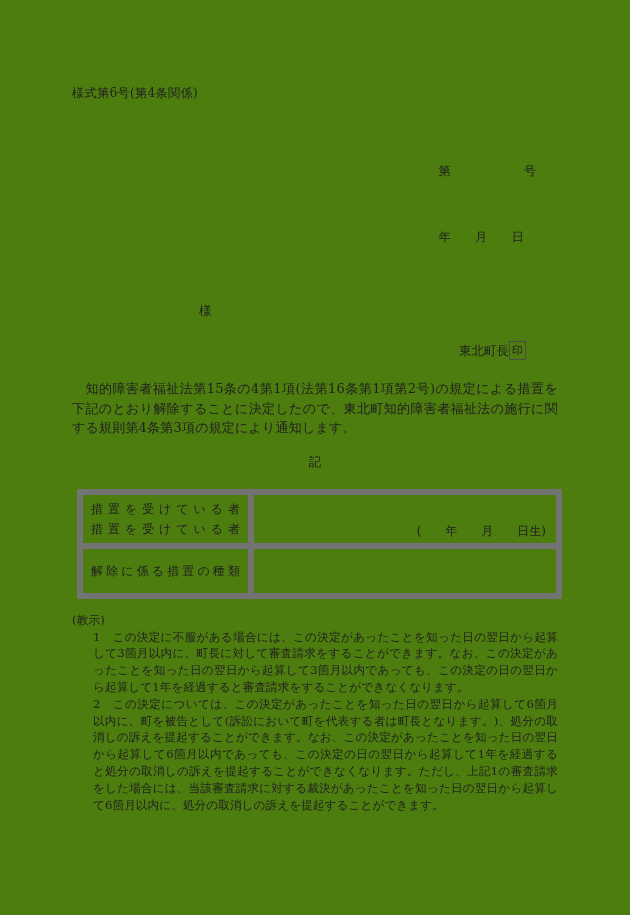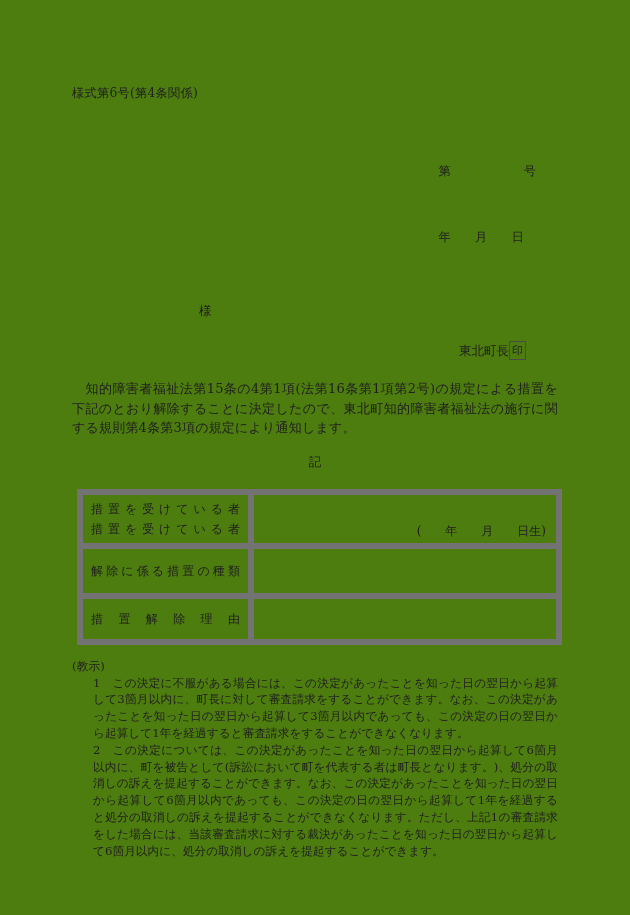--- a/index.html
+++ b/index.html
@@ -153,28 +153,20 @@
         </td>
       </tr>
       <tr class="row-3">
         <td class="lbl">
           <div class="jline">解除に係る措置の種類</div>
         </td>
         <td class="val">
           <span></span>
         </td>
       </tr>
-      <tr class="row-4">
-        <td class="lbl">
-          <div class="jline">措置解除理由</div>
-        </td>
-        <td class="val">
-          <span></span>
-        </td>
-      </tr>
     </tbody>
   </table>
 
   <div class="notes">
     <div class="notes-heading">(教示)</div>
     <p class="note-item">1　この決定に不服がある場合には、この決定があったことを知った日の翌日から起算して3箇月以内に、町長に対して審査請求をすることができます。なお、この決定があったことを知った日の翌日から起算して3箇月以内であっても、この決定の日の翌日から起算して1年を経過すると審査請求をすることができなくなります。</p>
     <p class="note-item">2　この決定については、この決定があったことを知った日の翌日から起算して6箇月以内に、町を被告として(訴訟において町を代表する者は町長となります。)、処分の取消しの訴えを提起することができます。なお、この決定があったことを知った日の翌日から起算して6箇月以内であっても、この決定の日の翌日から起算して1年を経過すると処分の取消しの訴えを提起することができなくなります。ただし、上記1の審査請求をした場合には、当該審査請求に対する裁決があったことを知った日の翌日から起算して6箇月以内に、処分の取消しの訴えを提起することができます。</p>
   </div>
 
 </div>

